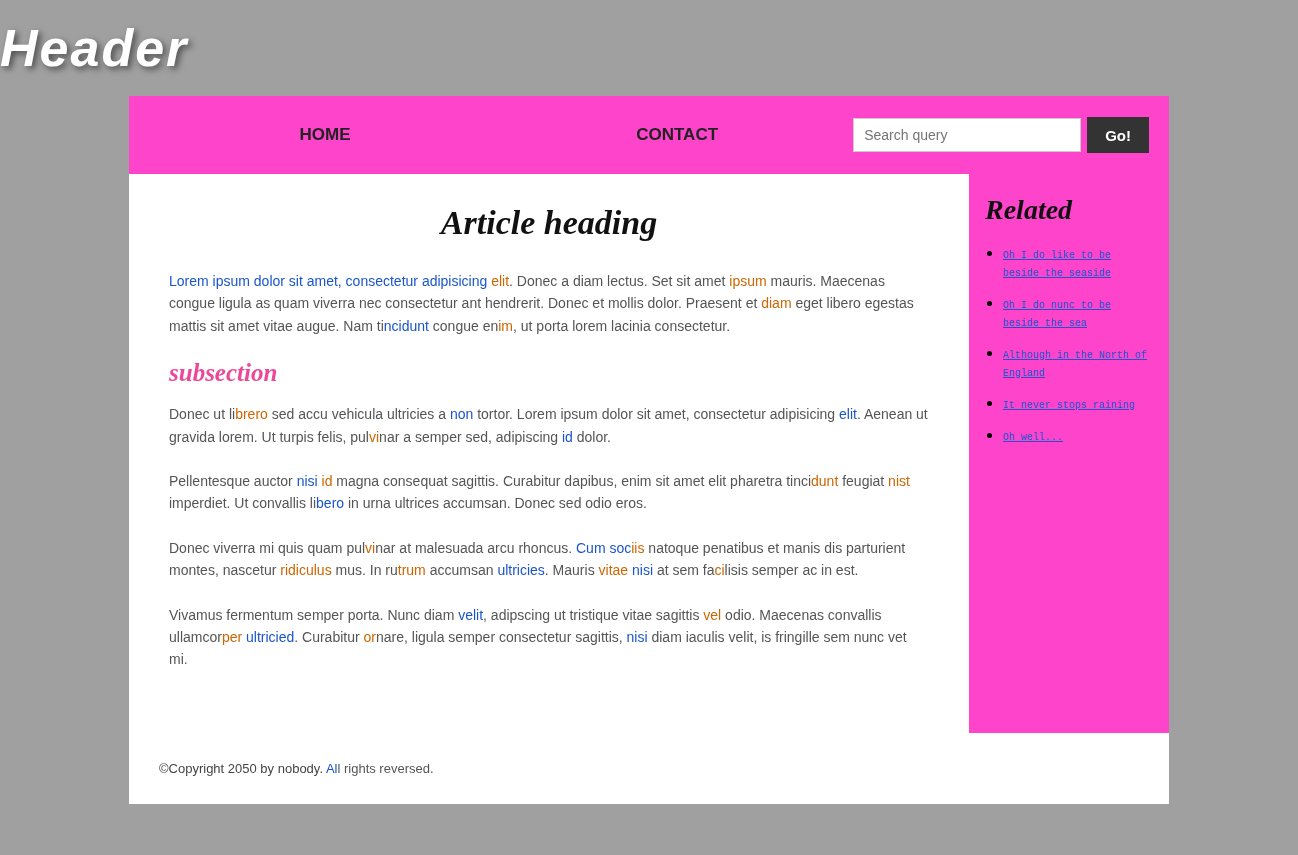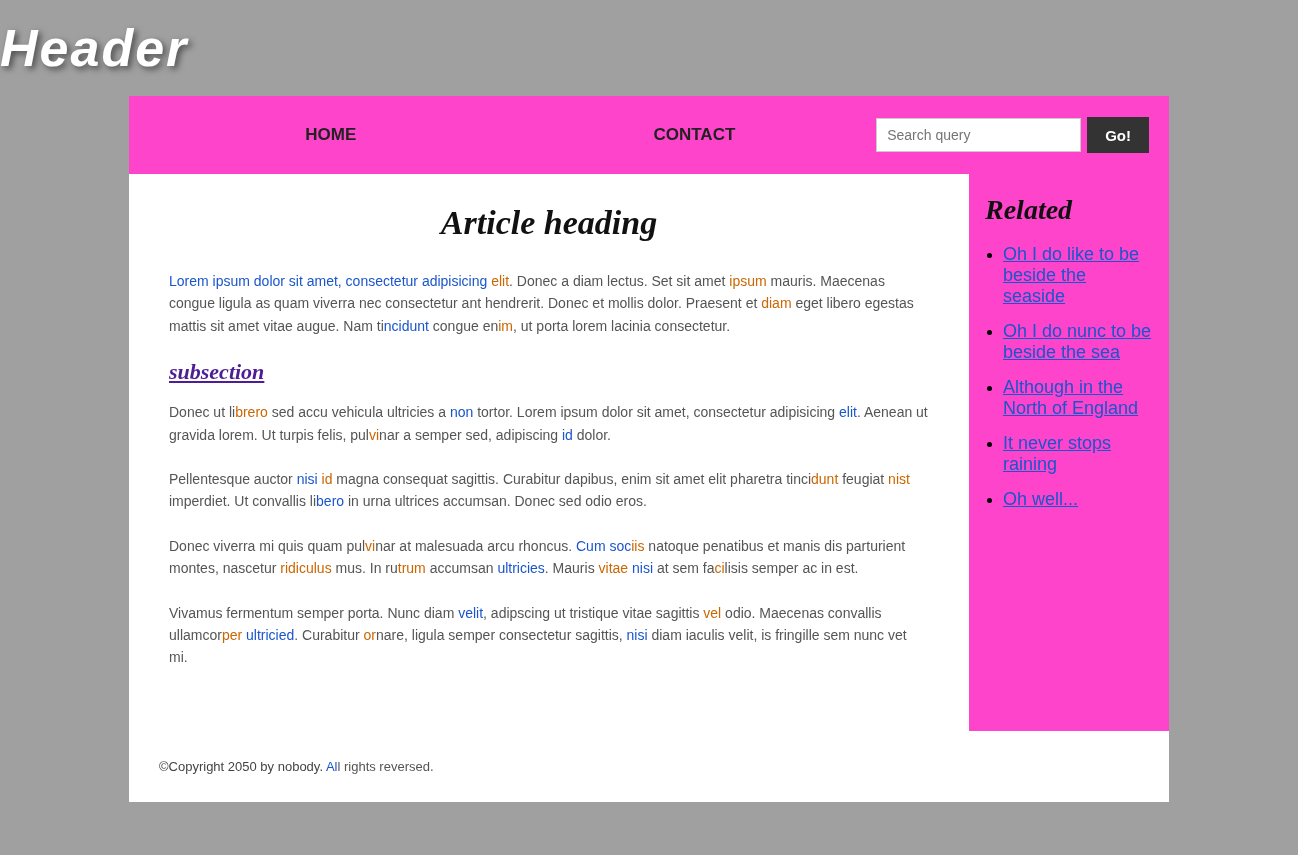--- a/index.html
+++ b/index.html
@@ -59,21 +59,21 @@
     .nav-search {
       display: flex;
       align-items: center;
       gap: 6px;
     }
 
     #search-input {
       border: 1px solid #ccc;
       padding: 8px 10px;
       font-size: 14px;
-      width: 205px;
+      width: 228px;
       background: white;
       outline: none;
     }
 
     #search-button {
       background-color: #333;
       color: white;
       border: none;
       padding: 9px 18px;
       font-size: 15px;
@@ -107,27 +107,26 @@
 
     .article-body-text {
       font-size: 14px;
       line-height: 1.6;
       color: #555;
       margin-bottom: 22px;
     }
 
     .subsection-heading {
       font-family: 'Georgia', serif;
-      font-size: 22px;
-      font-weight: bold;
-      font-style: italic;
-      color: #4c1d95;
+      font-size: 25px;
+      font-weight: bold;
+      font-style: italic;
+      color: #ec4899;
       margin-bottom: 16px;
       margin-top: 10px;
-      text-decoration: underline;
     }
 
     #sidebar {
       background: #ff44cc;
       width: 200px;
       min-width: 200px;
       padding: 20px 16px;
     }
 
     #sidebar-heading {
@@ -143,24 +142,24 @@
       list-style: disc;
       padding-left: 18px;
     }
 
     #sidebar ul li {
       margin-bottom: 14px;
     }
 
     #sidebar ul li a {
       color: #1a55cc;
-      font-size: 18px;
+      font-size: 10px;
       text-decoration: underline;
       cursor: pointer;
-      font-family: Liberation Sans, sans-serif;
+      font-family: Liberation Mono, monospace;
     }
 
     #footer {
       background: white;
       text-align: left;
       padding: 28px 30px;
       font-size: 13px;
       color: #444;
     }
   </style>

